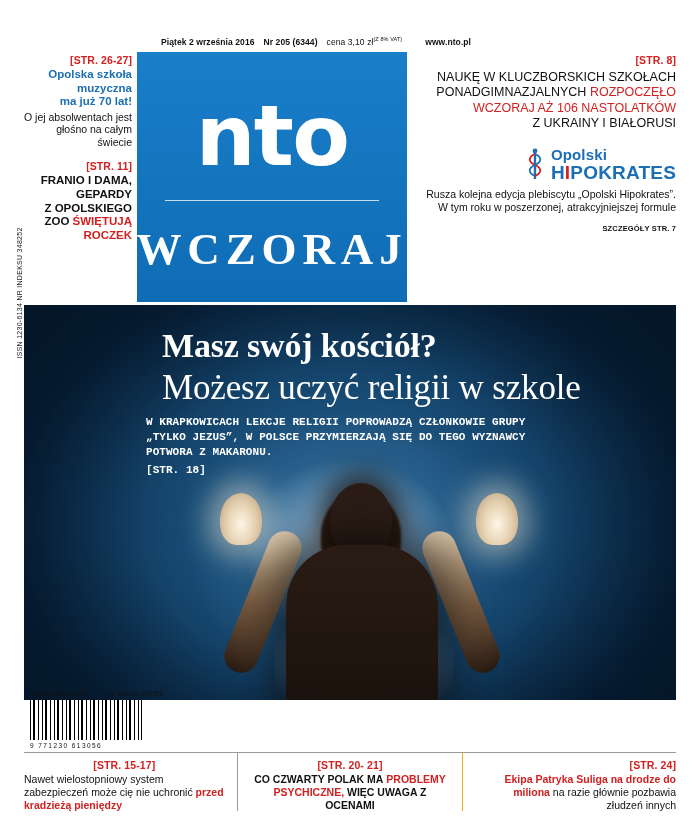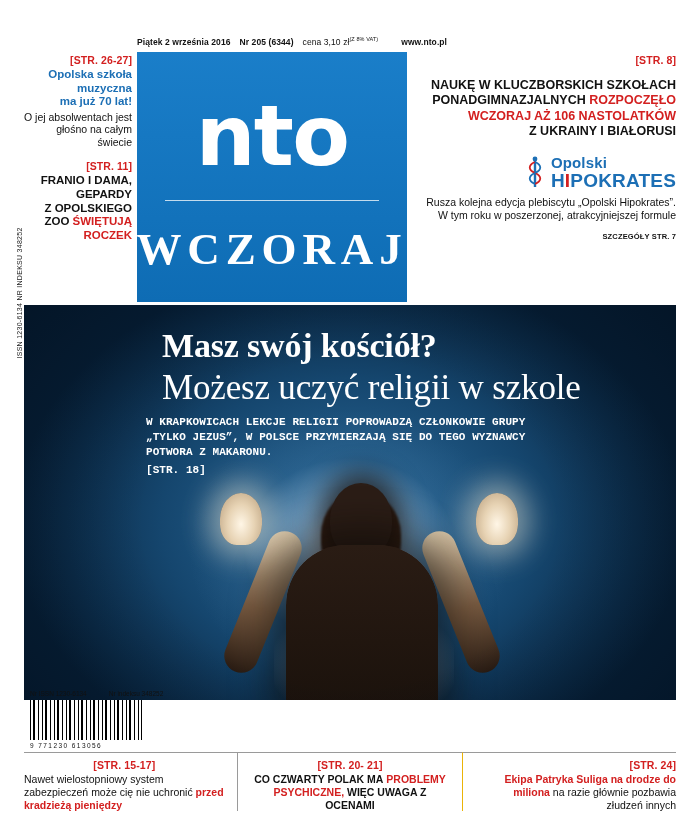--- a/index.html
+++ b/index.html
@@ -22,21 +22,21 @@
     left: 137px; top: 36px;
     width: 420px;
     display: flex;
     align-items: baseline;
     gap: 9px;
     font-size: 8.5px;
     color: #111;
     letter-spacing: .01em;
     white-space: nowrap;
   }
-  .masthead-meta .date { font-weight: bold; }
+  .masthead-meta .date { font-weight: bold; margin-left: 24px; }
   .masthead-meta .issue { font-weight: bold; }
   .masthead-meta .price { }
   .masthead-meta .price sup { font-size: 5.5px; }
   .masthead-meta .web { font-weight: bold; margin-left: 14px; }
 
   
   .left-col {
     position: absolute;
     left: 24px; top: 54px;
     width: 108px;
@@ -121,25 +121,25 @@
   }
 
   
   .right-col {
     position: absolute;
     left: 418px; top: 54px;
     width: 258px;
     text-align: right;
   }
   .right-head {
-    font-weight: bold;
+    font-weight: normal;
     font-size: 12.5px;
     line-height: 1.22;
     color: #111;
-    margin-top: 12px;
+    margin-top: 4px;
   }
   .right-head .red { color: #d32020; }
   .right-text {
     font-size: 10.5px;
     line-height: 1.25;
     color: #111;
     margin-top: 6px;
   }
   .szczegoly {
     font-size: 7.5px;

